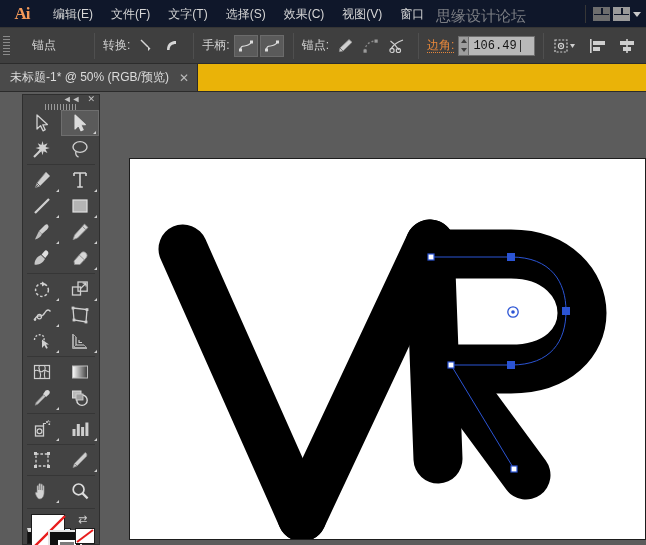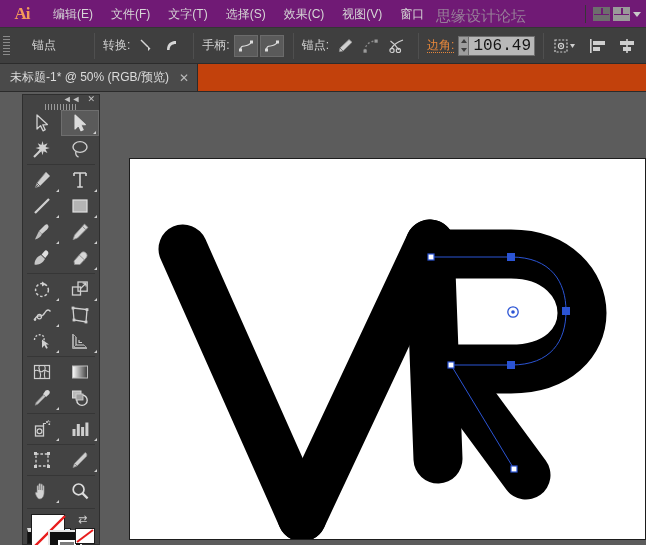--- a/index.html
+++ b/index.html
@@ -7,21 +7,21 @@
     width: 646px; height: 545px; overflow: hidden;
     background: #535353;
     font-family: "Liberation Sans", "DejaVu Sans", sans-serif;
     -webkit-font-smoothing: antialiased;
   }
   #app { position: relative; width: 646px; height: 545px; }
 
   
   .menubar {
     position: absolute; left:0; top:0; width:646px; height:28px;
-    background:#701a75;
+    background:#0f172a;
     border-bottom:1px solid #353535;
     display:flex; align-items:center;
   }
   .ai-logo {
     width:44px; height:28px; display:flex; align-items:center; justify-content:center;
     color:#f49a5a; font-size:17px; font-weight:bold; letter-spacing:-1px;
     font-family:"Liberation Serif", serif;
   }
   .menu-item {
     padding:0 9px; height:28px; line-height:28px;
@@ -79,29 +79,29 @@
   }
   .spin {
     width:11px; height:20px; background:#9e9e9e; border:1px solid #6e6e6e;
     display:flex; flex-direction:column; justify-content:space-around; align-items:center;
   }
   .spin span { width:0;height:0;border-left:3px solid transparent;border-right:3px solid transparent; }
   .spin span.up { border-bottom:4px solid #3d3d3d; }
   .spin span.dn { border-top:4px solid #3d3d3d; }
   .numinput {
     width:66px; height:20px; background:#b8b8b8; border:1px solid #6e6e6e; border-left:none;
-    color:#141414; font-size:16px; font-family:"Liberation Mono", monospace;
+    color:#141414; font-size:12px; font-family:"Liberation Mono", monospace;
     padding:0 4px; line-height:18px; display:flex; align-items:center; justify-content:flex-start;
   }
   .caretbar { width:1px; height:12px; background:#333; margin-left:3px; }
 
   
   .tabbar {
     position:absolute; left:0; top:64px; width:646px; height:28px;
-    background:#c2410c; border-bottom:1px solid #2b2b2b;
+    background:#eab308; border-bottom:1px solid #2b2b2b;
     display:flex; align-items:flex-end;
   }
   .doctab {
     height:27px; background:#4a4a4a; border-right:1px solid #2b2b2b;
     display:flex; align-items:center; padding:0 8px 0 10px; gap:10px;
   }
   .doctab .title { color:#dcdcdc; font-size:12px; white-space:nowrap; }
   .doctab .close { color:#bbb; font-size:12px; line-height:1; }
 
   

